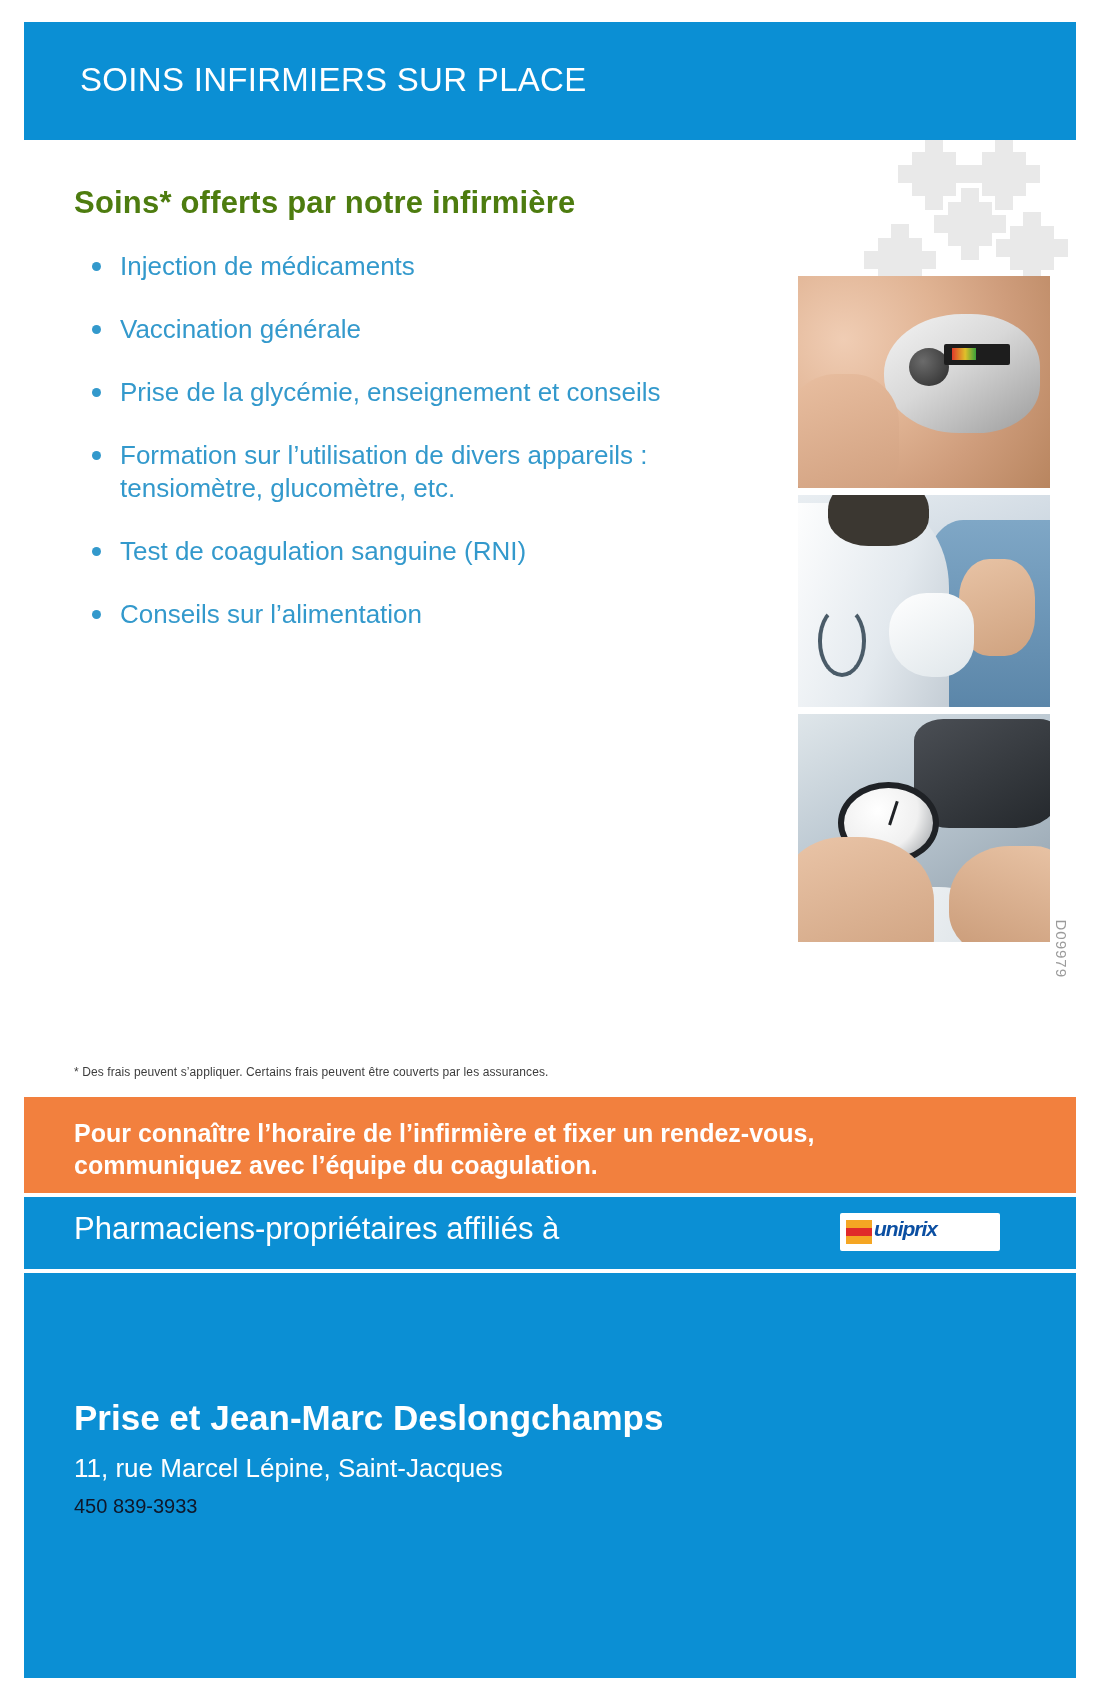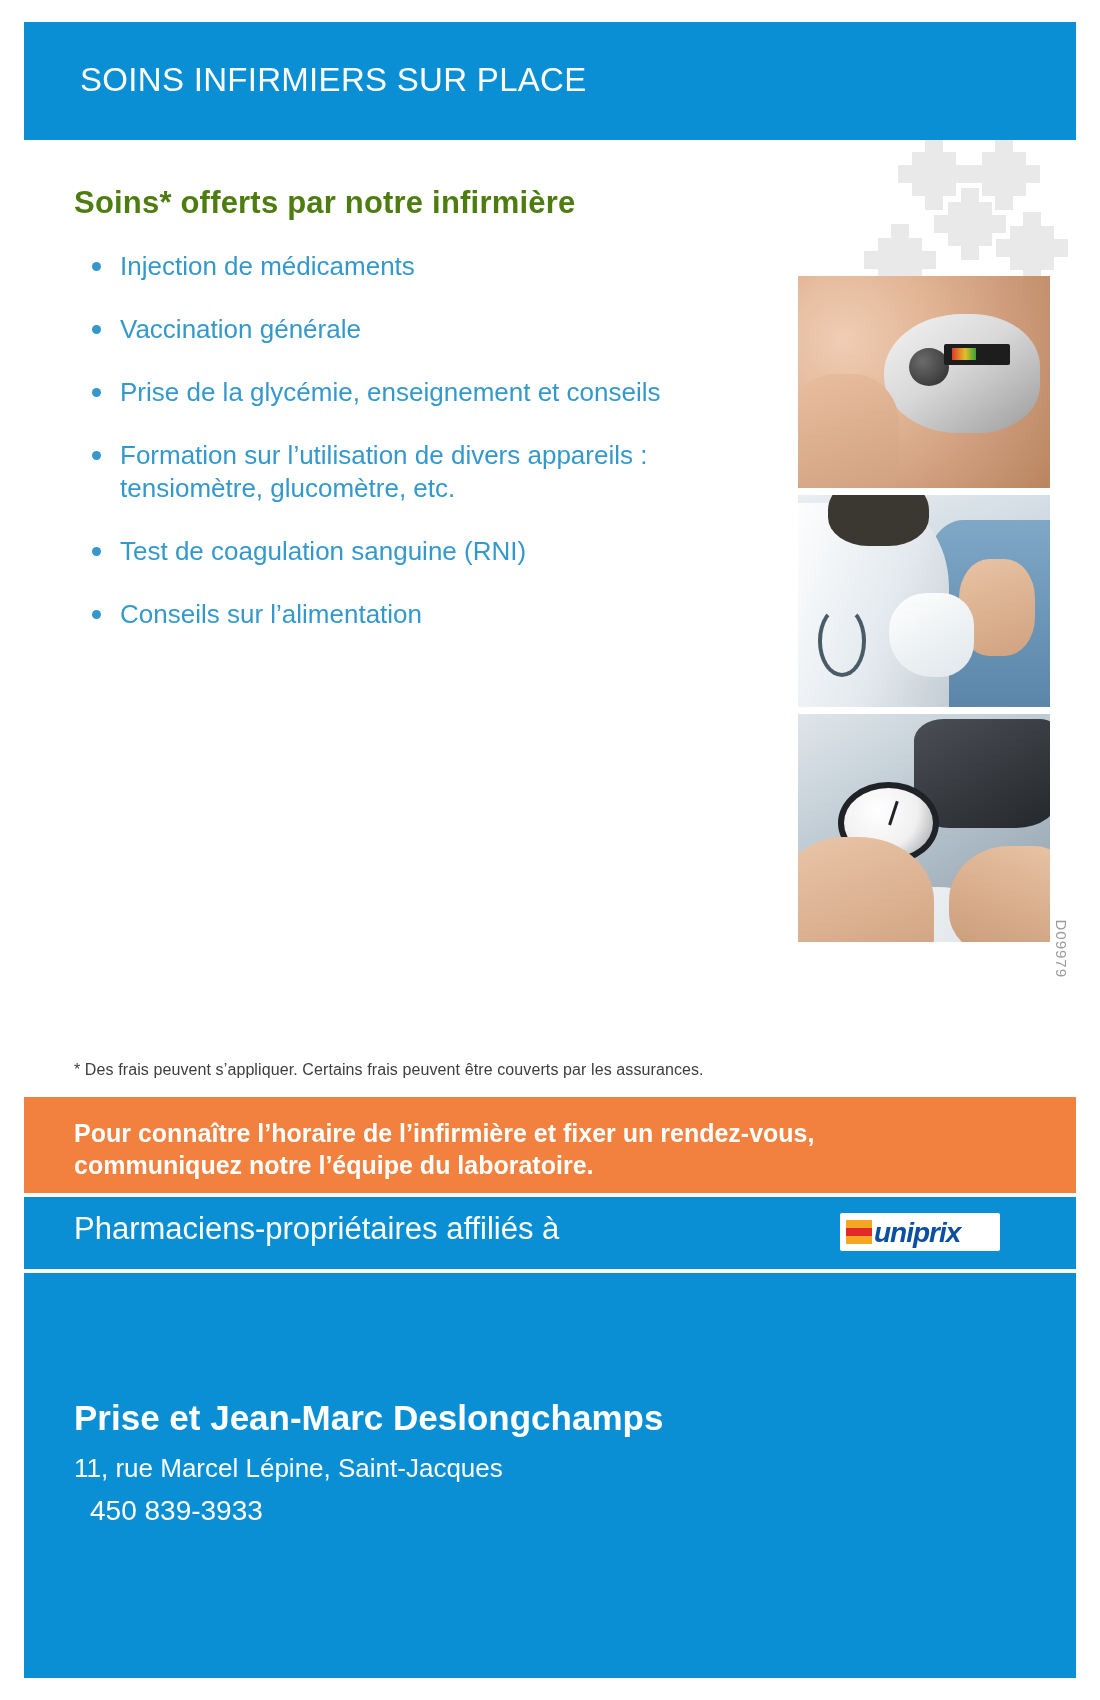--- a/index.html
+++ b/index.html
@@ -286,21 +286,21 @@
     transform: rotate(90deg);
     transform-origin: right top;
     white-space: nowrap;
   }
 
   .footnote {
     position: absolute;
     left: 50px;
     bottom: 18px;
     color: #3d3d3d;
-    font-size: 16px;
+    font-size: 12px;
     letter-spacing: 0.1px;
   }
 
   
   .orange-band {
     position: absolute;
     left: 0;
     top: 1075px;
     width: 1052px;
     height: 96px;
@@ -355,21 +355,21 @@
     height: 8px;
   }
   .uni-stripes i:nth-child(1) { background: #f5a623; }
   .uni-stripes i:nth-child(2) { background: #e02a2a; }
   .uni-stripes i:nth-child(3) { background: #f5a623; }
   .uni-word {
     position: absolute;
     left: 34px;
     top: 4px;
     color: #0b4fa2;
-    font-size: 28px;
+    font-size: 21px;
     font-weight: bold;
     font-style: italic;
     letter-spacing: -1px;
   }
 
   
   .bottom-band {
     position: absolute;
     left: 0;
     top: 1251px;
@@ -389,23 +389,22 @@
     position: absolute;
     left: 50px;
     top: 180px;
     color: #ffffff;
     font-size: 26px;
   }
   .pharmacy-phone {
     position: absolute;
     left: 50px;
     top: 222px;
-    color: #ffffff;
-    font-size: 28px;
-    margin-left: 16px;
+    color: #0f172a;
+    font-size: 20px;
   }
 </style>
 </head>
 <body>
 
 <div class="poster">
   <div class="card">
 
     <div class="header-bar">
       <div class="header-title">SOINS INFIRMIERS SUR PLACE</div>
@@ -480,21 +479,21 @@
       </div>
 
       <div class="vcode">D09979</div>
 
       <div class="footnote">* Des frais peuvent s’appliquer. Certains frais peuvent être couverts par les assurances.</div>
     </div>
 
     <div class="orange-band">
       <div class="orange-text">
         <div>Pour connaître l’horaire de l’infirmière et fixer un rendez-vous,</div>
-        <div>communiquez notre l’équipe du laboratoire.</div>
+        <div>communiquez avec l’équipe du coagulation.</div>
       </div>
     </div>
 
     <div class="affil-band">
       <div class="affil-text">Pharmaciens-propriétaires affiliés à</div>
       <div class="uniprix-logo">
         <div class="uni-stripes">
           <i></i>
             <i></i>
             <i></i>

